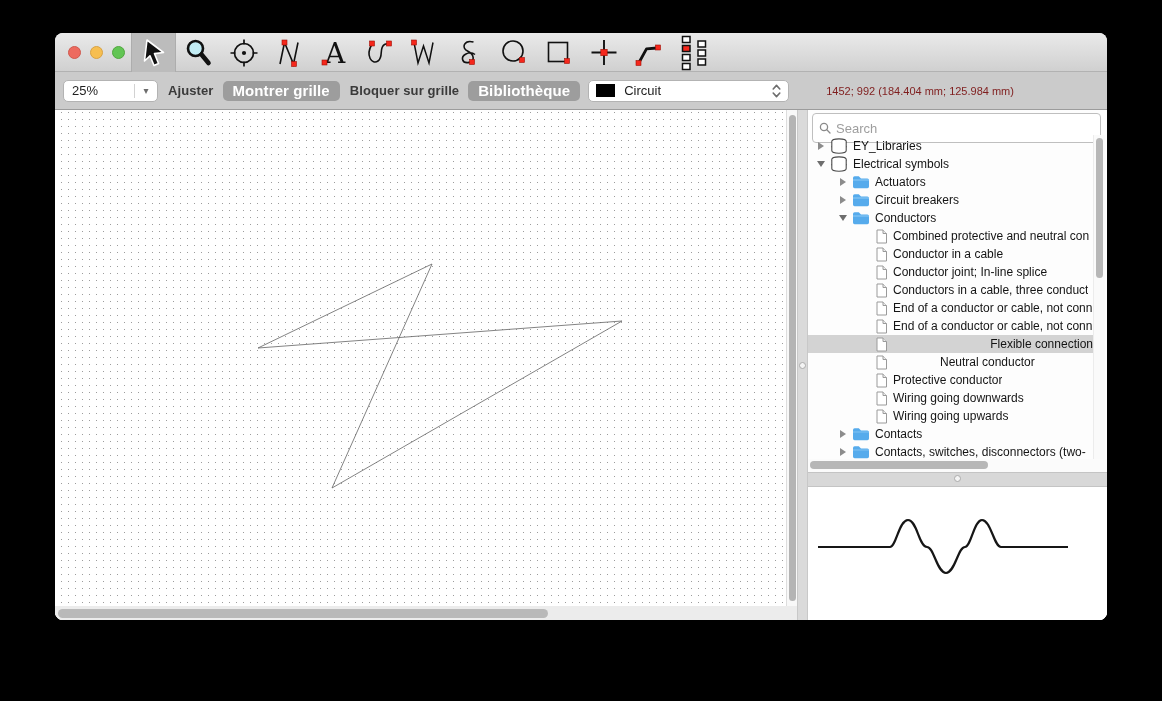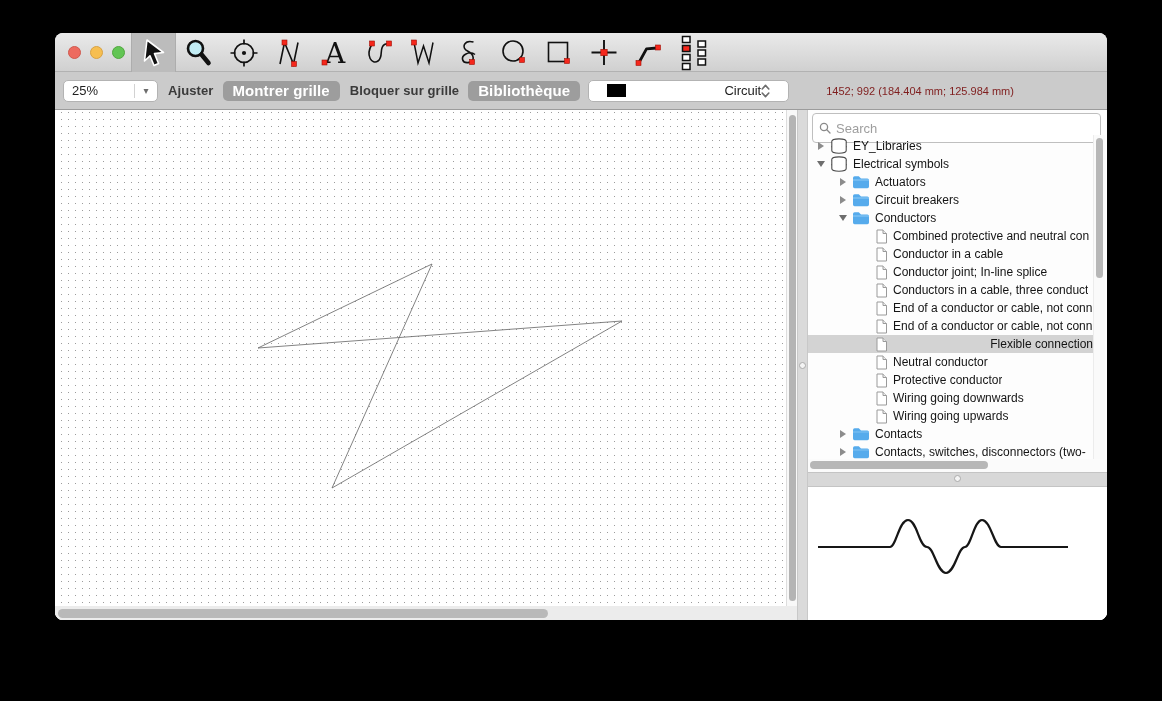--- a/index.html
+++ b/index.html
@@ -30,21 +30,21 @@
   .combo { width:95px; height:22px; background:#fff; border:1px solid #b3b3b3; border-radius:5px;
            display:flex; align-items:center; overflow:hidden; }
   .combo .val { padding-left:8px; flex:1; color:#1f1f1f; }
   .combo .div { width:1px; height:14px; background:#d2d2d2; }
   .combo .chev { width:22px; text-align:center; color:#6d6d6d; font-size:10px; }
   .flat-label { margin-left:10px; font-weight:700; color:#3a3a3a; letter-spacing:.1px; }
   .pill { margin-left:9px; height:20px; padding:0 10px; border-radius:5px;
           background:var(--toggle,#9d9d9d); color:#fff; font-weight:700; font-size:15px;
           display:flex; align-items:center; letter-spacing:.1px; }
   .layer-dd { margin-left:8px; width:201px; height:22px; background:#fff; border:1px solid #b3b3b3;
-              border-radius:5px; display:flex; align-items:center; padding:0 18px;text-align:right; }
+              border-radius:5px; display:flex; align-items:center; padding:0 7px; }
   .swatch { width:19px; height:13px; background:#000; }
   .layer-name { margin-left:9px; color:#1c1c1c; flex:1; }
   .coords { margin-left:37px; color:#7f1d1d; font-size:11px; }
 
   
   .main { position:relative; height:510px; display:flex; background:#ececec; }
 
   .canvas-col { position:relative; width:742px; height:510px; background:#f2f2f2; }
   .canvas-viewport { position:absolute; left:0; top:0; width:731px; height:496px; background:#fff;
       background-image:radial-gradient(circle,#9c9c9c 0.7px, transparent 0.9px);
@@ -382,21 +382,21 @@
             </div>
             <div class="tree-row selected" style="padding-left: 67px;">
               <span class="ticon">
                 <svg width="13" height="15" viewBox="0 0 13 15">
                   <path d="M2 1 H8 L11.5 4.5 V14 H2 Z" fill="#fff" stroke="#9a9a9a" stroke-width="1"></path>
                   <path d="M8 1 V4.5 H11.5" fill="#ececec" stroke="#9a9a9a" stroke-width="1"></path>
                 </svg>
               </span>
               <span class="tlabel">Flexible connection</span>
             </div>
-            <div class="tree-row" style="padding-left: 67px;">
+            <div class="tree-row" style="padding-left: 67px; gap: 47px;">
               <span class="ticon">
                 <svg width="13" height="15" viewBox="0 0 13 15">
                   <path d="M2 1 H8 L11.5 4.5 V14 H2 Z" fill="#fff" stroke="#9a9a9a" stroke-width="1"></path>
                   <path d="M8 1 V4.5 H11.5" fill="#ececec" stroke="#9a9a9a" stroke-width="1"></path>
                 </svg>
               </span>
               <span class="tlabel">Neutral conductor</span>
             </div>
             <div class="tree-row" style="padding-left: 67px;">
               <span class="ticon">

